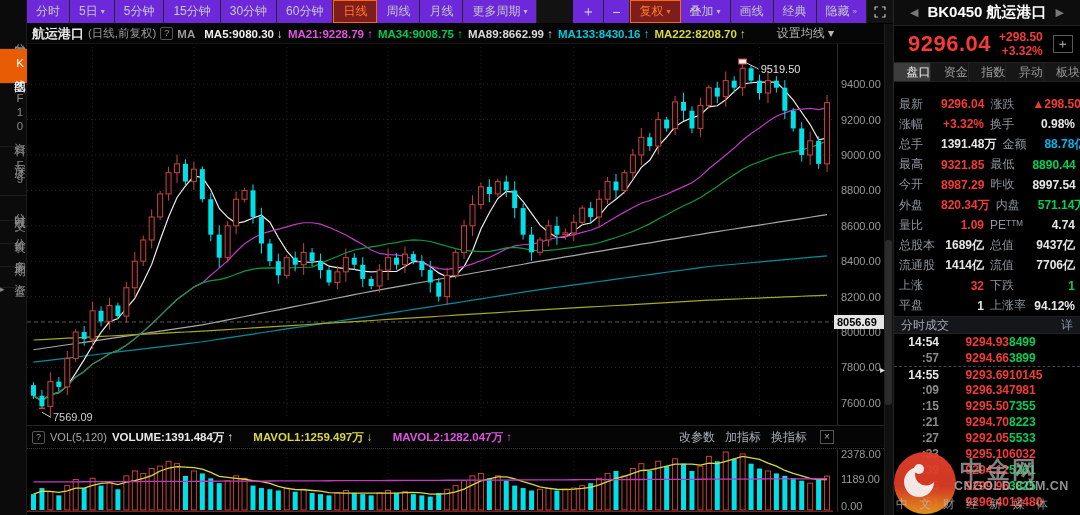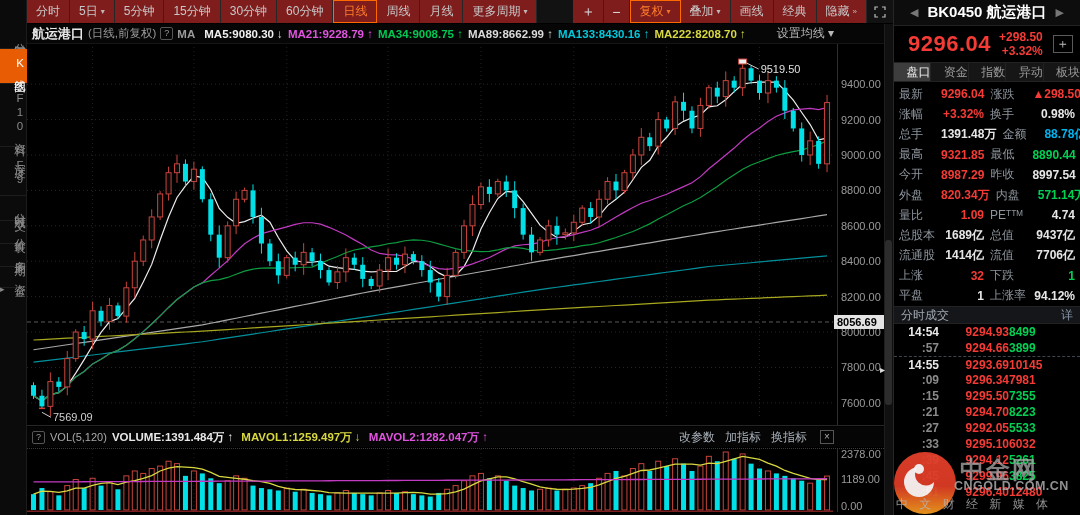--- a/index.html
+++ b/index.html
@@ -6,21 +6,21 @@
   html,body{width:1080px;height:515px;background:#000;overflow:hidden;
     font-family:"Liberation Sans","DejaVu Sans",sans-serif;}
   .app{position:relative;width:1080px;height:515px;background:#050505}
 
   
   .toolbar{position:absolute;left:27px;top:0;width:866px;height:24px;background:#121212;
     display:flex;align-items:stretch;border-bottom:1px solid #000}
   .tb-group{display:flex;align-items:stretch}
   #tb-tools{margin-left:auto}
   .tb-btn{display:flex;align-items:center;padding:0 9px;font-size:12px;color:#c8c8c8;
-    border-right:1px solid #262626;cursor:pointer;white-space:nowrap;background:#7f1d1d}
+    border-right:1px solid #262626;cursor:pointer;white-space:nowrap;background:#6d28d9}
   .tb-btn.sel{color:#ff7d2a;border:1px solid #ff6a00;background:#7f1d1d}
   .tb-sq{padding:0 8px;font-size:14px;color:#ddd}
   .caret{font-size:8px;margin-left:3px;opacity:.9}
   .tb-expand{display:flex;align-items:center;padding:0 7px;border-right:none}
 
   
   .sidebar{position:absolute;left:0;top:0;width:27px;height:515px;background:#0b0b0b;
     border-right:1px solid #1c1c1c;padding-top:26px;display:flex;flex-direction:column}
   .sb-item{writing-mode:vertical-rl;text-orientation:upright;margin:0 auto;
     padding:8px 0;font-size:11.5px;letter-spacing:2px;color:#8a8a8a;width:27px;
@@ -69,21 +69,21 @@
   .p-price{color:#f43b36;font-size:22px;font-weight:bold;letter-spacing:.5px}
   .p-chg{margin-left:8px;display:flex;flex-direction:column;align-items:flex-end}
   .p-chg span{color:#f43b36;font-size:12px;font-weight:bold;line-height:14px}
   .p-add{width:20px;height:18px;border:1px solid #5a5a5a;color:#bbb;text-align:center;
     line-height:15px;margin-left:10px;font-size:13px;cursor:pointer}
   .p-tabs{display:flex;height:20px;border-top:1px solid #222;border-bottom:1px solid #222}
   .p-tab{flex:1;text-align:right;line-height:19px;font-size:12px;color:#999;
     border-right:1px solid #222;background:#161616;cursor:pointer}
   .p-tab:last-child{border-right:none}
   .p-tab.sel{background:#3d3d3d;color:#f0f0f0}
-  .p-rows{padding-top:2px}
+  .p-rows{padding-top:12px}
   .p-row{display:flex;align-items:center;height:20.2px;padding:0 5px;font-size:12px}
   .p-l{color:#8d949c;width:42px;flex:none}
   .p-l2{width:42px;margin-left:6px}
   .p-v{font-weight:bold;flex:1;text-align:right;white-space:nowrap}
   .c-red{color:#f43b36}.c-green{color:#00d054}.c-white{color:#e6e6e6}.c-cyan{color:#00b4f0}
   .ticks-head{height:18px;background:#14161a;display:flex;align-items:center;padding:0 7px;
     color:#a0a8b0;font-size:12px;border-top:1px solid #222;border-bottom:1px solid #222}
   .ticks-more{margin-left:auto;color:#8899aa;cursor:pointer}
   .t-row{display:flex;height:16px;align-items:center;padding:0 5px;font-size:12px;font-weight:bold}
   .t-row.sep{border-top:1px dashed #3f4450}
@@ -399,21 +399,21 @@
         <line x1="14.942" y1="368.30942583732053" x2="23.942" y2="373.30942583732053" stroke="#ccc"></line>
         <text x="25.942" y="377.30942583732053" fill="#cfcfcf" font-size="11">7569.09</text>
         <rect x="807" y="270.9878947368422" width="50" height="14" fill="#e4e4e4"></rect>
         <text x="810" y="281.9878947368422" fill="#000" font-size="11" font-weight="bold">8056.69</text>
       </svg>
     <div class="hdiv"></div>
 
     <div class="vol-header">
       <span class="qbox">?</span>
       <span class="vol-ind">VOL(5,120)</span>
-      <span id="vol-items" style="display:flex;gap:8px">
+      <span id="vol-items" style="display:flex;gap:20px">
           <span class="vol-item" style="color: rgb(232, 232, 232);">VOLUME:1391.484万 ↑</span>
           <span class="vol-item" style="color: rgb(216, 216, 64);">MAVOL1:1259.497万 ↓</span>
           <span class="vol-item" style="color: rgb(224, 84, 224);">MAVOL2:1282.047万 ↑</span>
         </span>
       <span class="vol-actions" id="vol-actions">
           <span class="vol-action">改参数</span>
           <span class="vol-action">加指标</span>
           <span class="vol-action">换指标</span>
         </span>
       <span class="vol-close">×</span>

